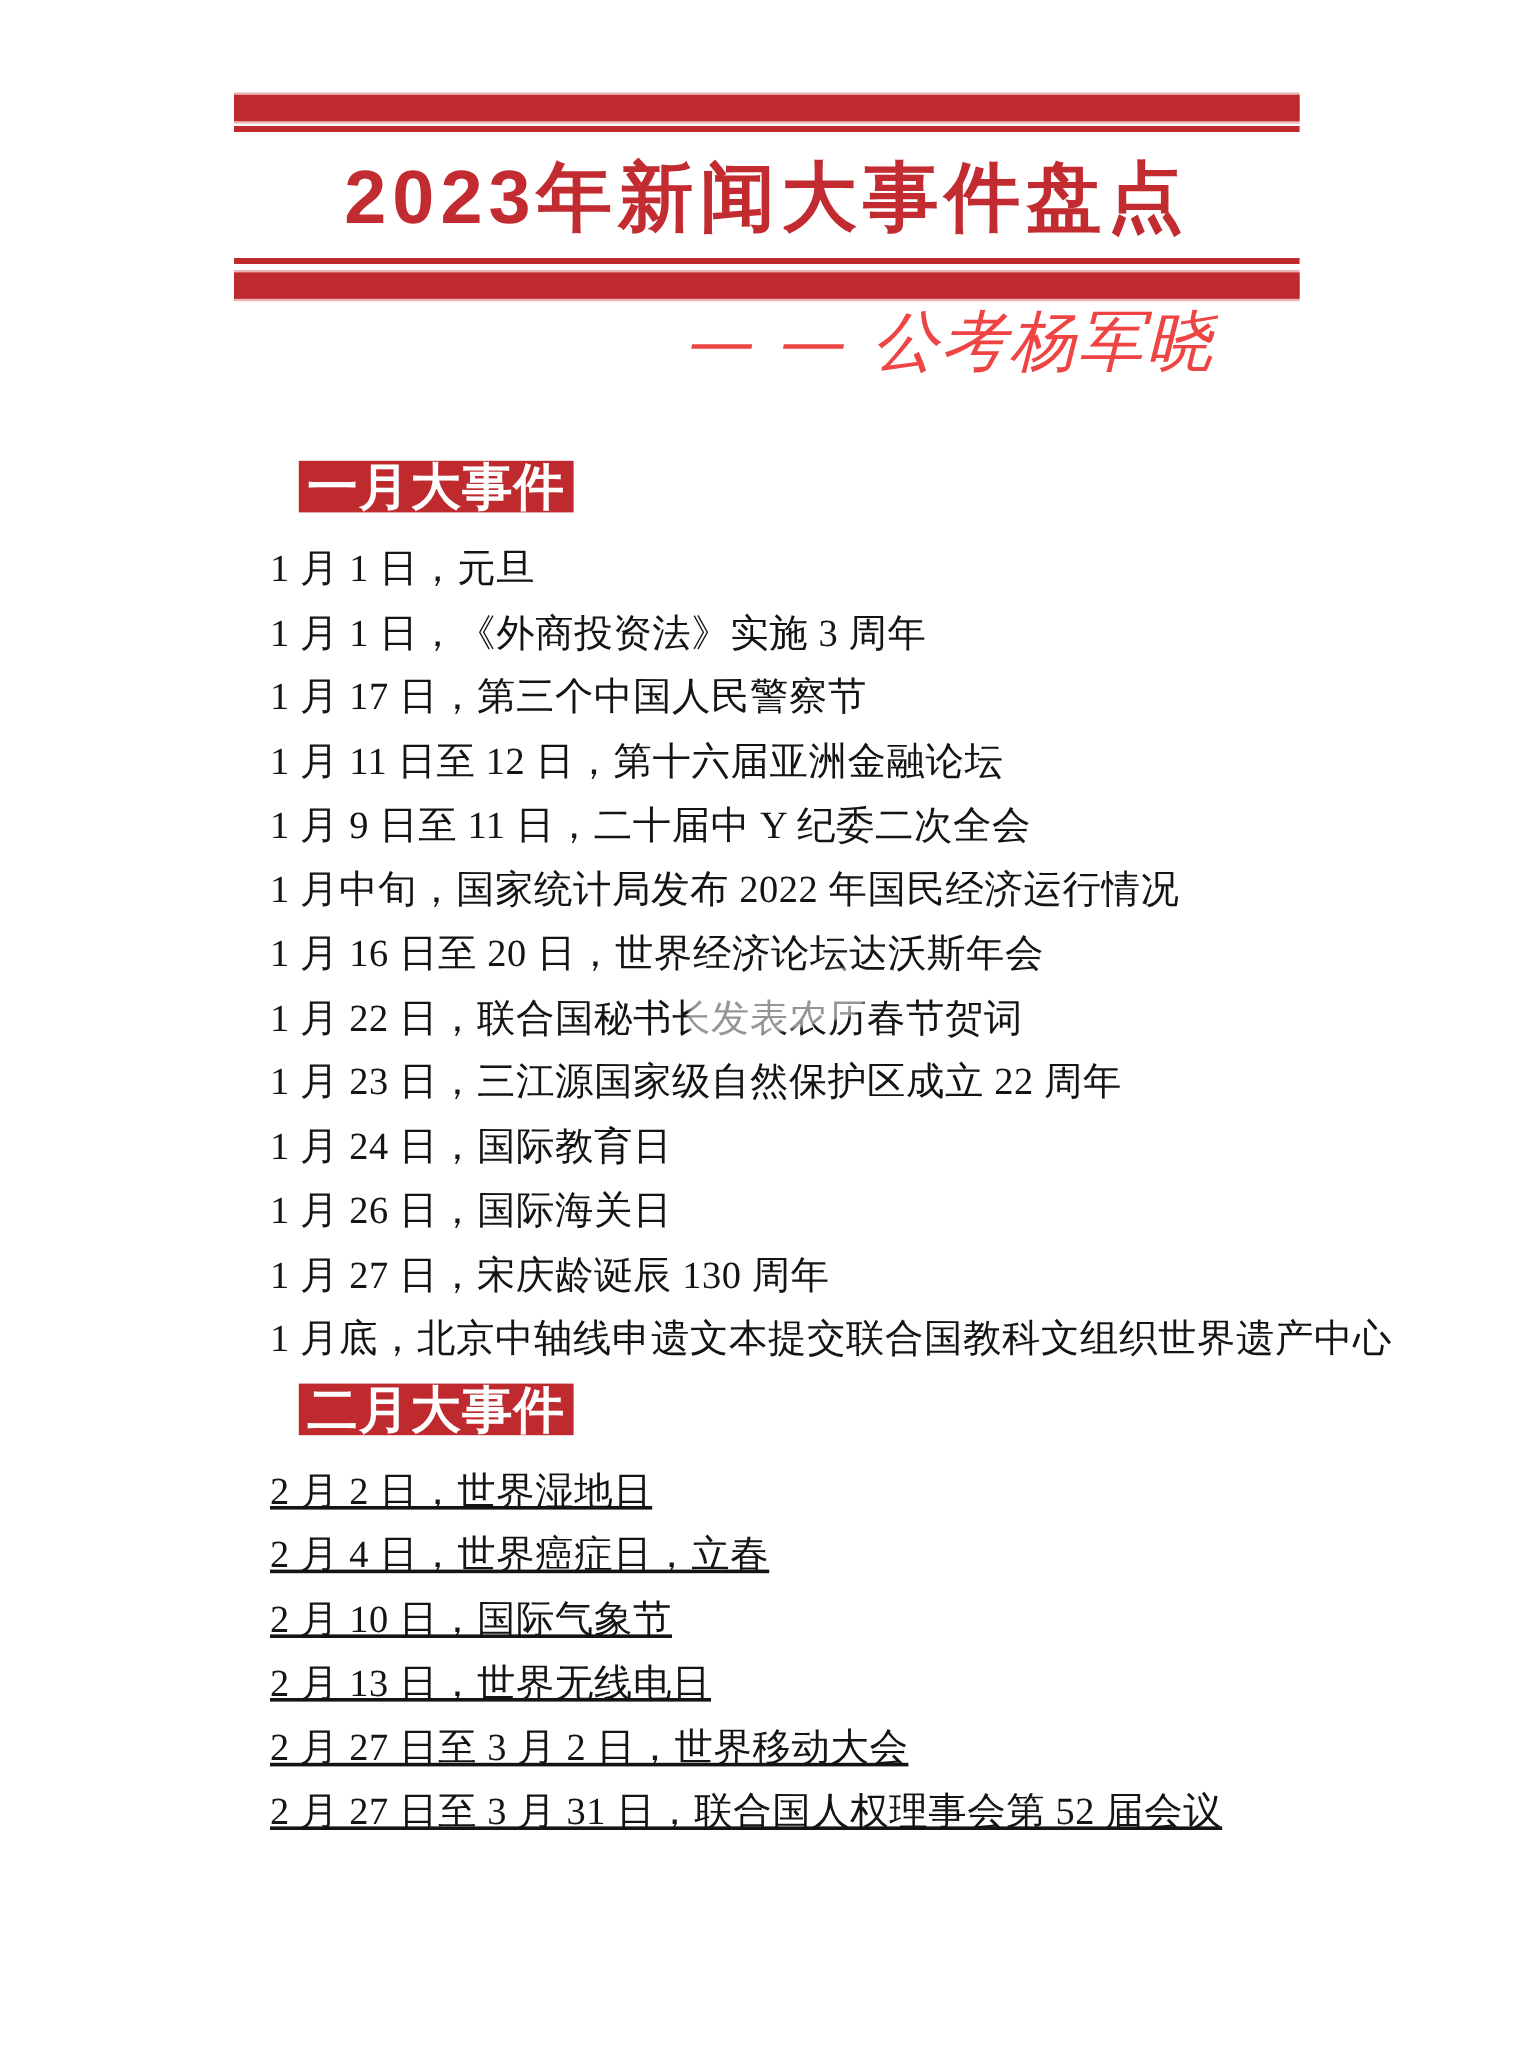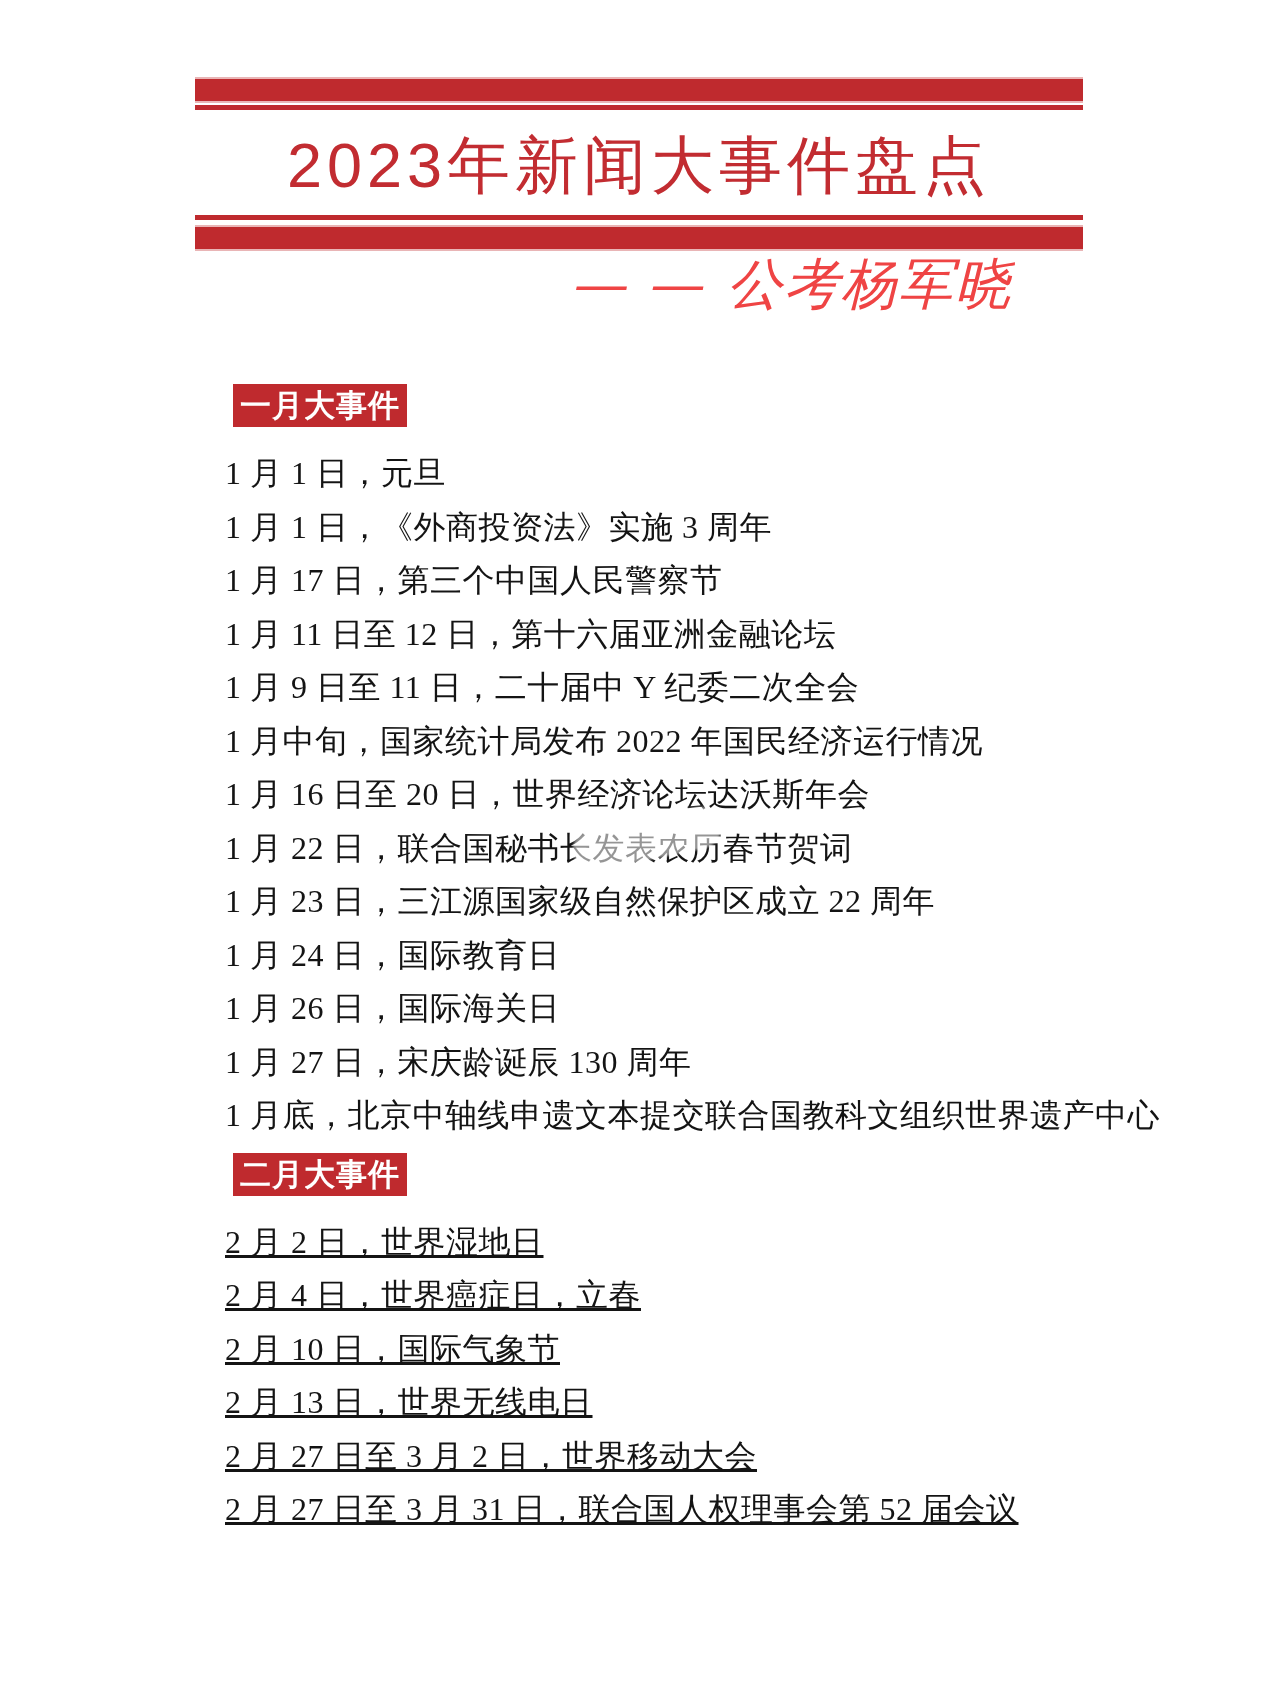--- a/index.html
+++ b/index.html
@@ -33,21 +33,21 @@
   .rule-bottom-thin{top:215px;height:5px;}
   .rule-bottom-thick{top:227px;height:22px;}
   
   .title{
     position:absolute;
     left:195px;
     top:130px;
     width:888px;
     text-align:center;
     font-family:"Liberation Sans","DejaVu Sans",sans-serif;
-    font-weight:400;
+    font-weight:700;
     font-size:63px;
     line-height:70px;
     letter-spacing:5px;
     color:var(--title-red);
     white-space:nowrap;
   }
   
   .byline{
     position:absolute;
     top:248px;
@@ -62,26 +62,26 @@
   }
   
   .content{
     position:absolute;
     left:225px;
     top:384px;
     width:1010px;
   }
   .badge{
     display:inline-block;
-    margin-left:8px;
+    margin-left:24px;
     background:var(--accent);
     color:#ffffff;
     font-family:"Liberation Sans","DejaVu Sans",sans-serif;
     font-weight:700;
-    font-size:31px;
+    font-size:42px;
     line-height:43px;
     padding:0 7px;
     letter-spacing:1px;
     white-space:nowrap;
   }
   .section .badge{margin-bottom:20px;}
   .section + .section{margin-top:10px;text-decoration:underline;}
   .section ul{
     list-style:none;
   }

